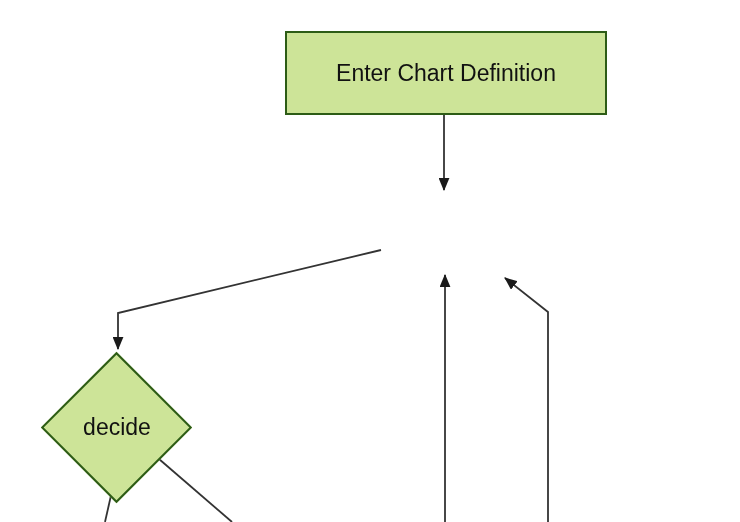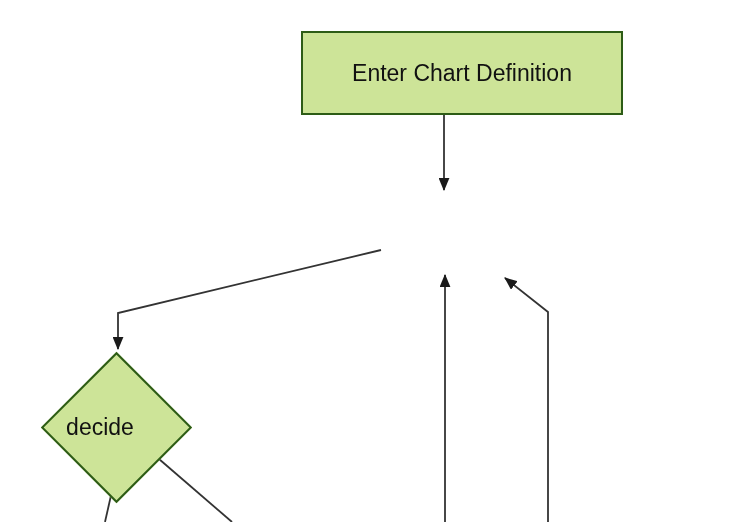--- a/index.html
+++ b/index.html
@@ -23,21 +23,20 @@
     height: 522px;
   }
   .node {
     position: absolute;
     box-sizing: border-box;
     background: var(--node-fill, #cde498);
     border: 2px solid var(--node-border, #2d5c16);
     display: flex;
     align-items: center;
     justify-content: center;
-    margin-left: 16px;
   }
   .node-label {
     font-size: 23px;
     color: var(--text, #111111);
     white-space: nowrap;
   }
   .node-enter {
     left: 285px;
     top: 31px;
     width: 322px;
@@ -57,21 +56,21 @@
     left: 63px;
     top: 374px;
     width: 107px;
     height: 107px;
     background: var(--node-fill, #cde498);
     border: 2px solid var(--node-border, #2d5c16);
     transform: rotate(45deg);
   }
   .diamond-label-box {
     position: absolute;
-    left: 24px;
+    left: 41px;
     top: 352px;
     width: 152px;
     height: 150px;
     display: flex;
     align-items: center;
     justify-content: center;
     pointer-events: none;
   }
 </style>
 </head>

